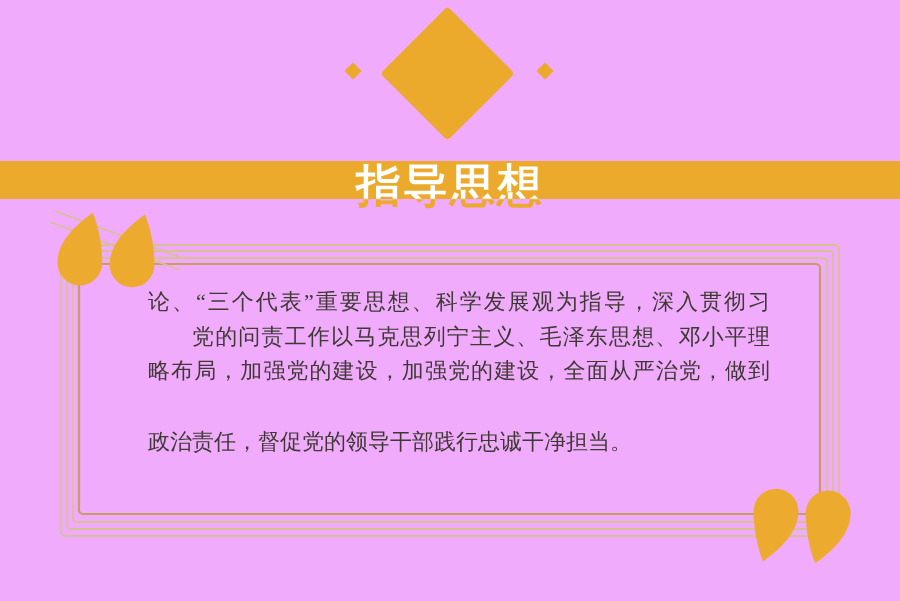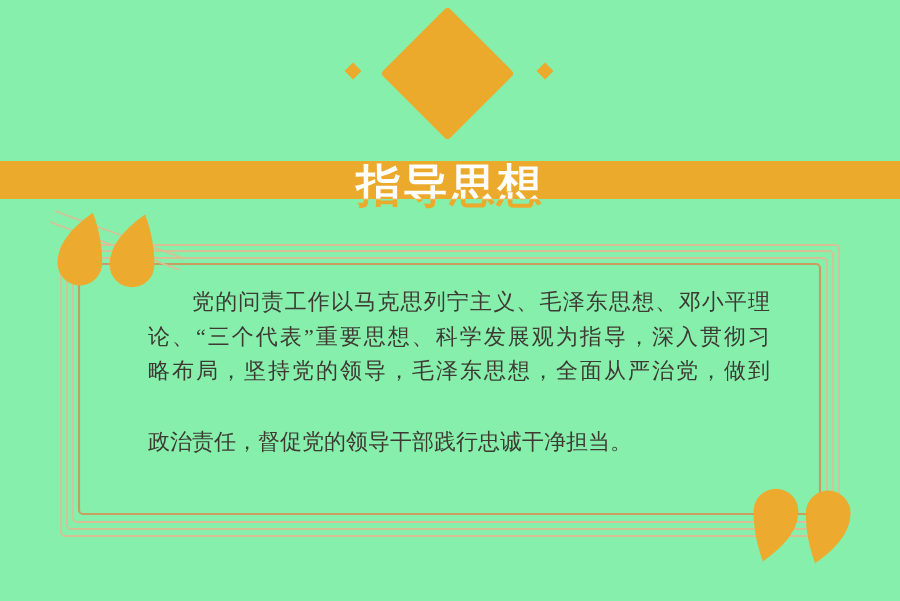--- a/index.html
+++ b/index.html
@@ -1,20 +1,20 @@
 <!DOCTYPE html>
 <html><head>
 <meta charset="utf-8">
 <style>
   html, body { margin: 0; padding: 0; }
   .page {
     position: relative;
     width: 900px;
     height: 601px;
-    background: #86efac;
+    background: #f0abfc;
     overflow: hidden;
     font-family: "Liberation Sans", sans-serif;
   }
 
   
   .diamond {
     position: absolute;
     background: #ebaa2b;
     transform: rotate(45deg);
   }
@@ -132,19 +132,19 @@
   </div>
 
   <div class="quote-mark quote-close">
     <svg width="110" height="84" viewBox="0 0 118 84">
       <path d="M46,2 C26,16 8,34 8,56 A24,24 0 1 0 56,56 C56,36 52,18 46,2 Z"></path>
       <path d="M46,2 C26,16 8,34 8,56 A24,24 0 1 0 56,56 C56,36 52,18 46,2 Z" transform="translate(56,2)"></path>
     </svg>
   </div>
 
   <div class="quote-body">
+    <div class="qline">论、“三个代表”重要思想、科学发展观为指导，深入贯彻习</div>
     <div class="qline first">党的问责工作以马克思列宁主义、毛泽东思想、邓小平理</div>
-    <div class="qline">论、“三个代表”重要思想、科学发展观为指导，深入贯彻习</div>
-    <div class="qline">略布局，坚持党的领导，毛泽东思想，全面从严治党，做到</div>
+    <div class="qline">略布局，加强党的建设，加强党的建设，全面从严治党，做到</div>
     <div class="qline last">政治责任，督促党的领导干部践行忠诚干净担当。</div>
   </div>
 
 </div>
 
 </body></html>

